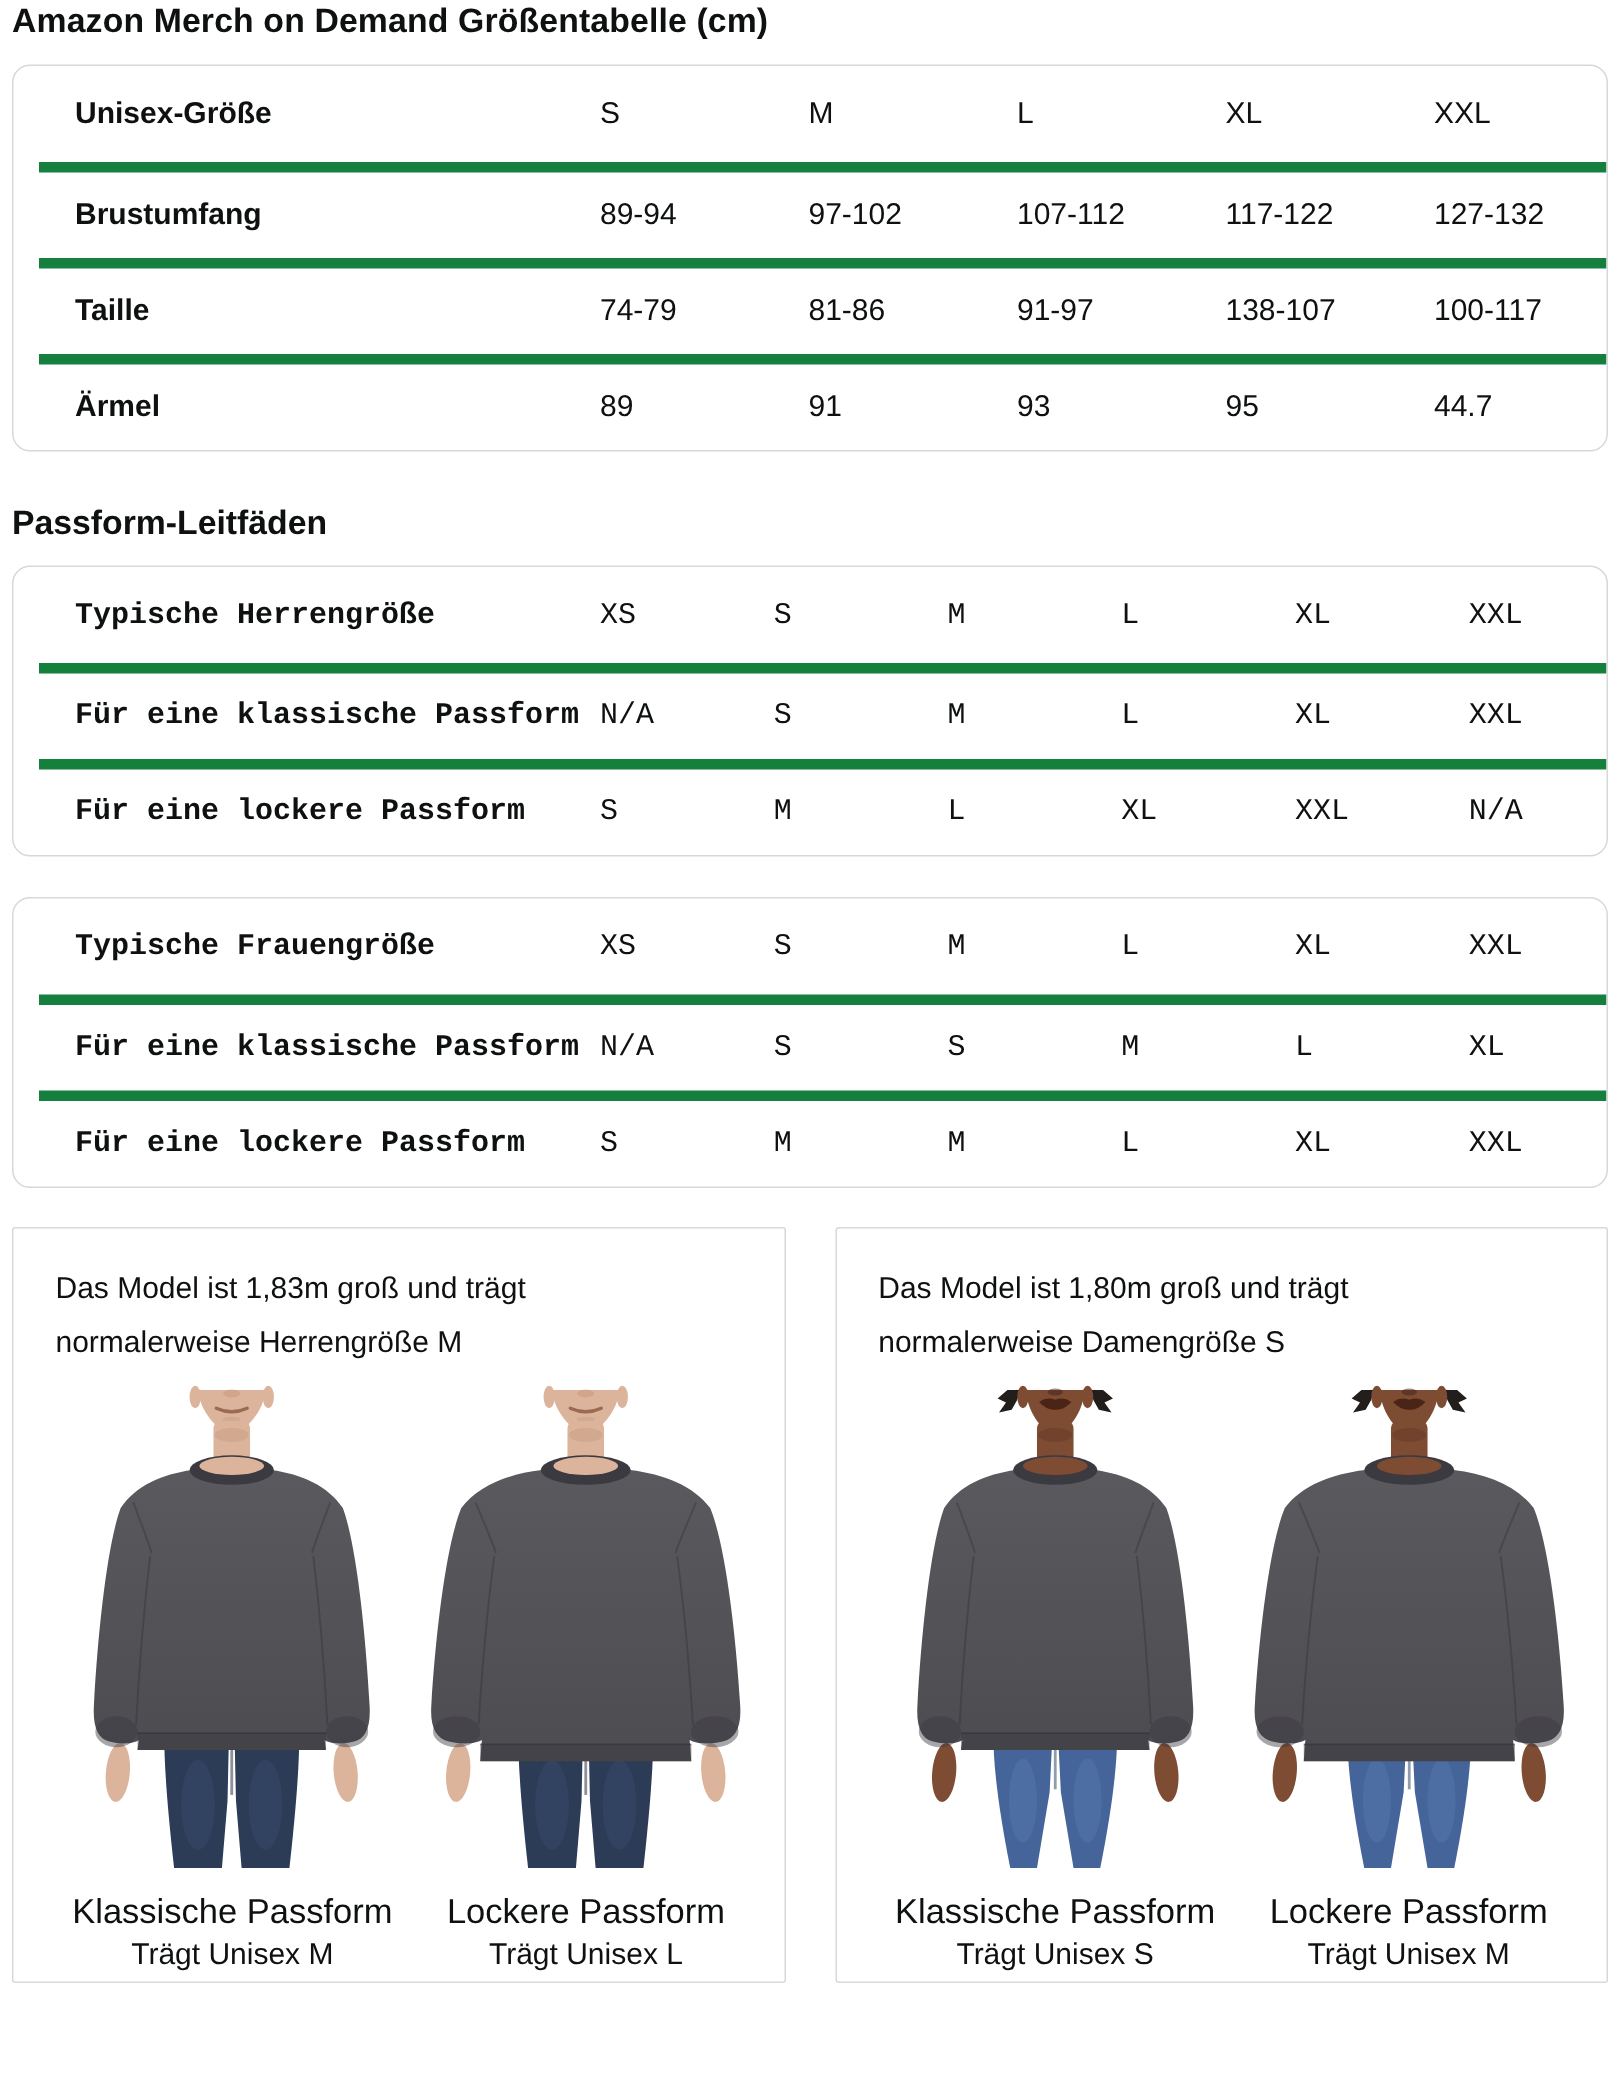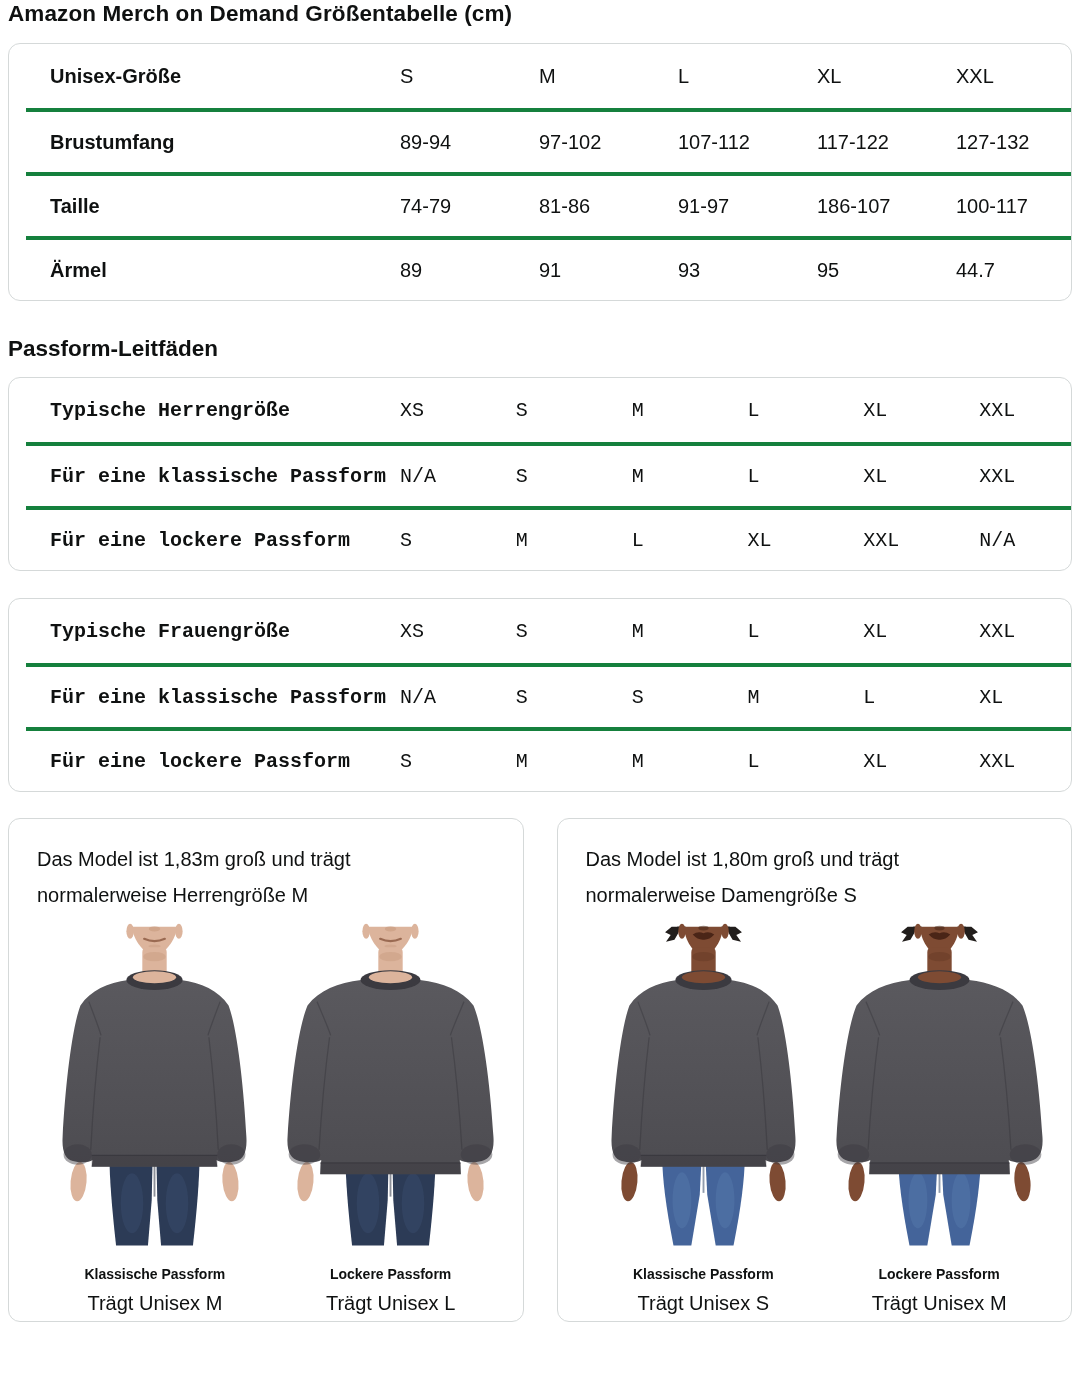--- a/index.html
+++ b/index.html
@@ -21,38 +21,38 @@
   }
   .note { font-size:20px; line-height:24px; margin:17px 0 0 0; }
 
   .table {
     border:1px solid #d5d9d9; border-radius:12px;
     overflow:hidden; background:#fff;padding-left:17px;
   }
   .trow { display:grid; align-items:center; height:64px; }
   .trow.cols5 { grid-template-columns:350px repeat(5,1fr); }
   .trow.cols6 { grid-template-columns:350px repeat(6,1fr);font-family:Liberation Mono, monospace; }
-  .trow + .trow { border-top:4px solid #15803d; }
+  .trow + .trow { border-top:7px solid #15803d; }
   .tlabel { font-weight:700; font-size:20px; padding-left:24px; white-space:nowrap; }
   .tval   { font-size:20px; padding-left:24px; white-space:nowrap; }
 
   .table.mt27 { margin-top:27px; }
 
   .cards { display:flex; gap:33px; margin-top:26px; }
   .card {
     flex:1; height:504px;
-    border:1px solid #d5d9d9; border-radius:12px;
+    border:1px solid #d5d9d9; border-radius:2px;
     padding:22px 14px 0 28px; background:#fff;
   }
   .card-desc { font-size:20px; line-height:36px; margin:0; max-width:388px; }
   .figures { display:flex; margin-top:8px; }
   .figure { flex:1; display:flex; flex-direction:column; align-items:center; }
   .photo { width:225px; height:330px; }
   .photo svg { display:block; }
-  .cap-fit  { font-size:14px; font-weight:700; margin-top:11px; line-height:24px; }
+  .cap-fit  { font-size:23px; font-weight:400; margin-top:11px; line-height:24px; }
   .cap-size { font-size:20px; margin-top:5px; line-height:24px; }
 </style>
 </head>
 <body>
 
 <div class="wrap">
 
   <h1 class="page-title">Amazon Merch on Demand Größentabelle (cm)</h1>
 
   <div class="table">
@@ -70,21 +70,21 @@
       <div class="tval">97-102</div>
       <div class="tval">107-112</div>
       <div class="tval">117-122</div>
       <div class="tval">127-132</div>
     </div>
     <div class="trow cols5">
       <div class="tlabel">Taille</div>
       <div class="tval">74-79</div>
       <div class="tval">81-86</div>
       <div class="tval">91-97</div>
-      <div class="tval">186-107</div>
+      <div class="tval">138-107</div>
       <div class="tval">100-117</div>
     </div>
     <div class="trow cols5">
       <div class="tlabel">Ärmel</div>
       <div class="tval">89</div>
       <div class="tval">91</div>
       <div class="tval">93</div>
       <div class="tval">95</div>
       <div class="tval">44.7</div>
     </div>

